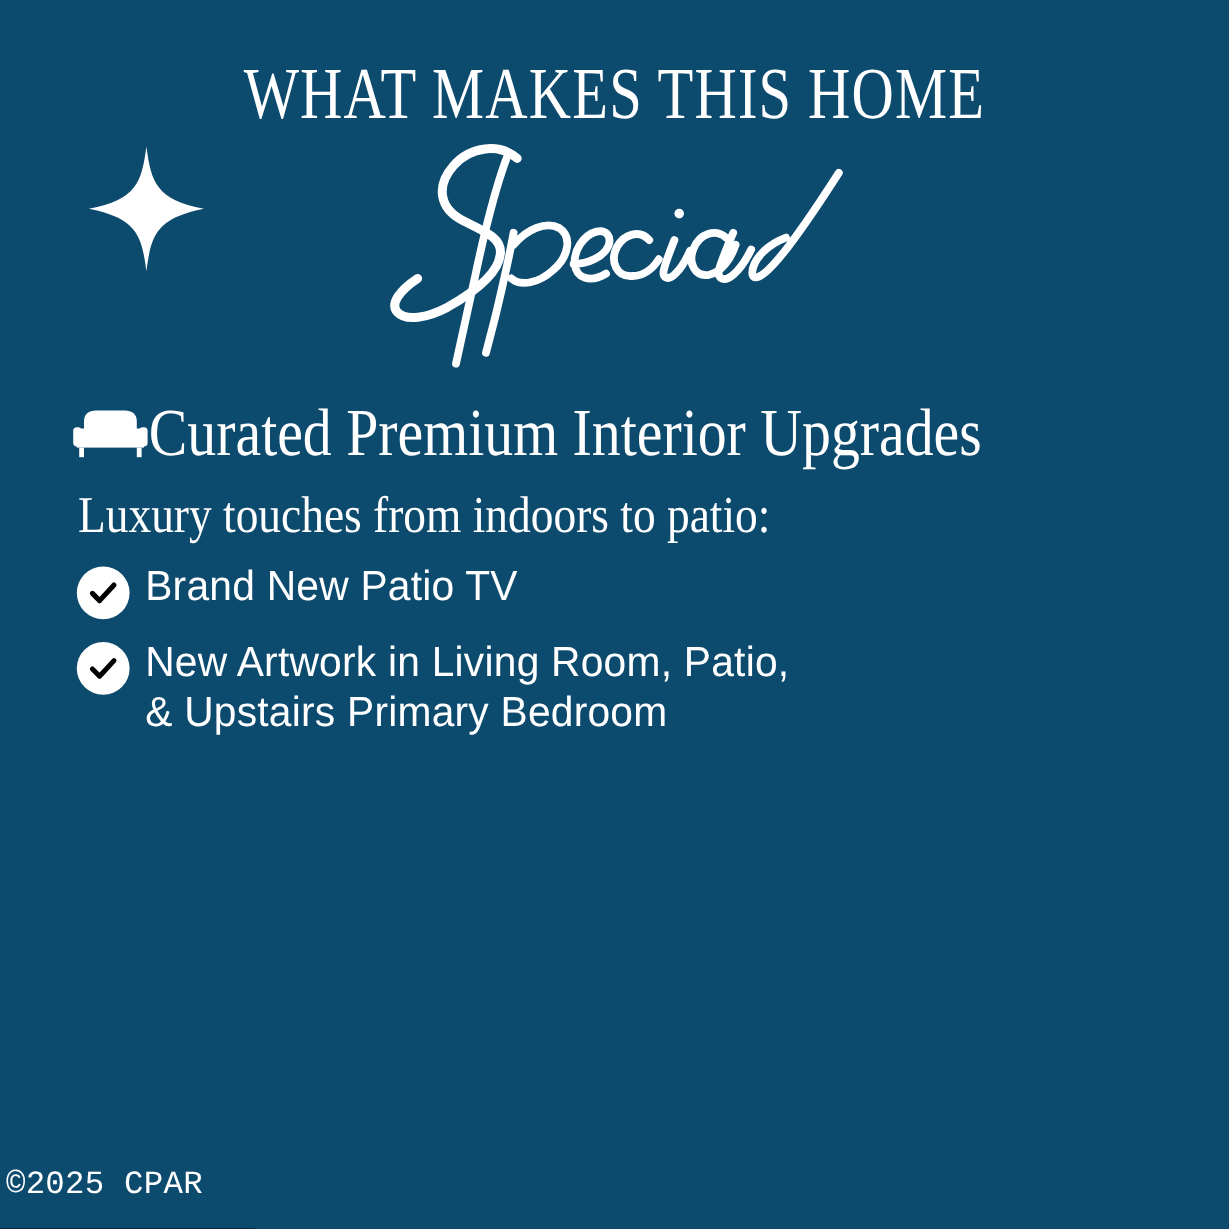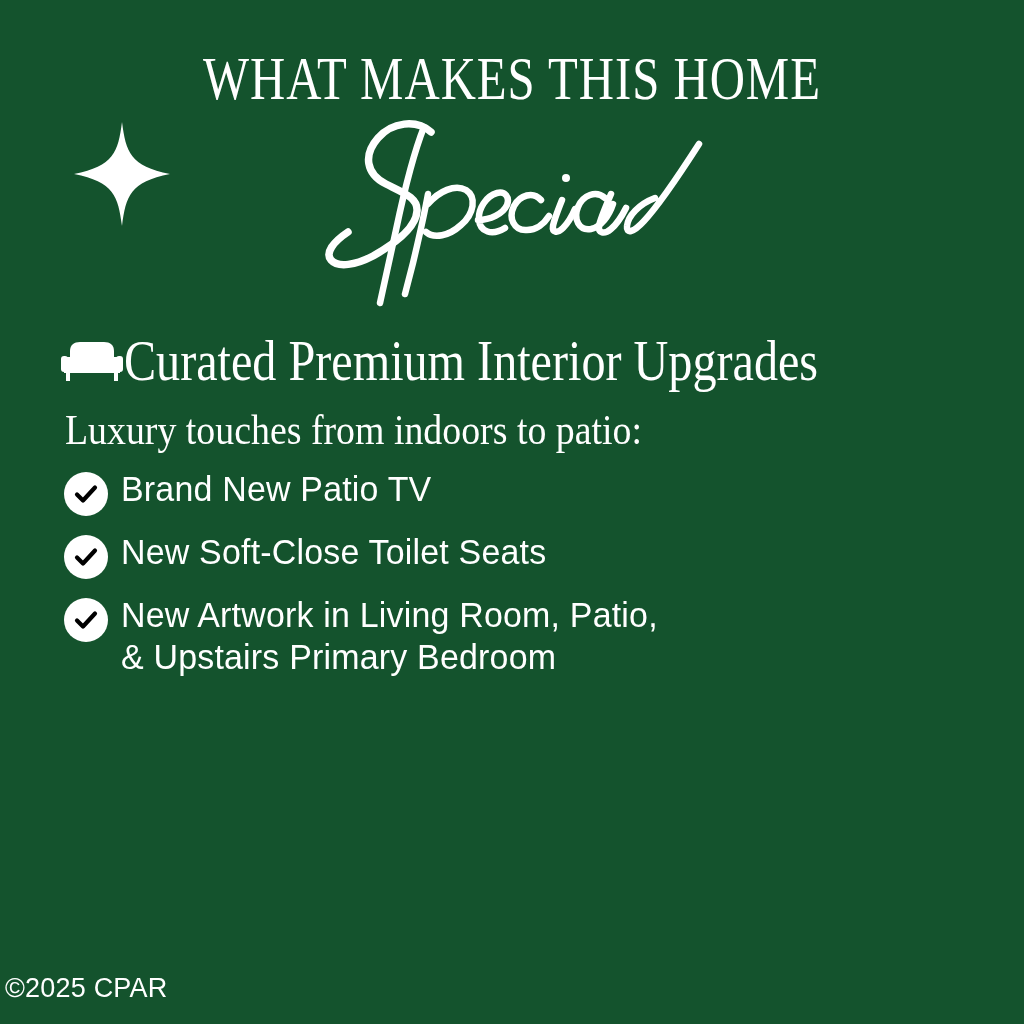--- a/index.html
+++ b/index.html
@@ -12,21 +12,21 @@
     height: 1024px;
     overflow: hidden;
     font-family: "Liberation Sans", sans-serif;
     color: #ffffff;
     position: relative;
   }
 
   .canvas {
     position: absolute;
     inset: 0;
-    background: #14532d;
+    background: #0c4a6e;
   }
 
   
   .eyebrow {
     position: absolute;
     left: 0;
     top: 48px;
     width: 1024px;
     text-align: center;
     font-family: "Liberation Serif", "DejaVu Serif", serif;
@@ -124,21 +124,21 @@
     transform: scaleX(0.97);
     transform-origin: 0 0;
     white-space: pre-line;
   }
 
   
   .copyright {
     position: absolute;
     left: 5px;
     bottom: 22px;
-    font-family: Liberation Sans, sans-serif;
+    font-family: Liberation Mono, monospace;
     font-size: 27px;
     line-height: 1;
     color: #ffffff;
     letter-spacing: 0.2px;
   }
 </style>
 </head>
 <body>
 
 <div class="canvas">
@@ -206,28 +206,20 @@
       <span class="check">
         <svg viewBox="0 0 26 26" xmlns="http://www.w3.org/2000/svg" aria-hidden="true">
           <path d="M4 13.5 L10 19.5 L22 6.5" fill="none" stroke="#000000" stroke-width="4.2" stroke-linecap="round" stroke-linejoin="round"></path>
         </svg>
       </span>
       <span class="item-text">Brand New Patio TV</span>
     </div>
 
 
 
-    <div class="list-item">
-      <span class="check">
-        <svg viewBox="0 0 26 26" xmlns="http://www.w3.org/2000/svg" aria-hidden="true">
-          <path d="M4 13.5 L10 19.5 L22 6.5" fill="none" stroke="#000000" stroke-width="4.2" stroke-linecap="round" stroke-linejoin="round"></path>
-        </svg>
-      </span>
-      <span class="item-text">New Soft-Close Toilet Seats</span>
-    </div>
 
     <div class="list-item">
       <span class="check">
         <svg viewBox="0 0 26 26" xmlns="http://www.w3.org/2000/svg" aria-hidden="true">
           <path d="M4 13.5 L10 19.5 L22 6.5" fill="none" stroke="#000000" stroke-width="4.2" stroke-linecap="round" stroke-linejoin="round"></path>
         </svg>
       </span>
       <span class="item-text">New Artwork in Living Room, Patio,
 &amp; Upstairs Primary Bedroom</span>
     </div>

